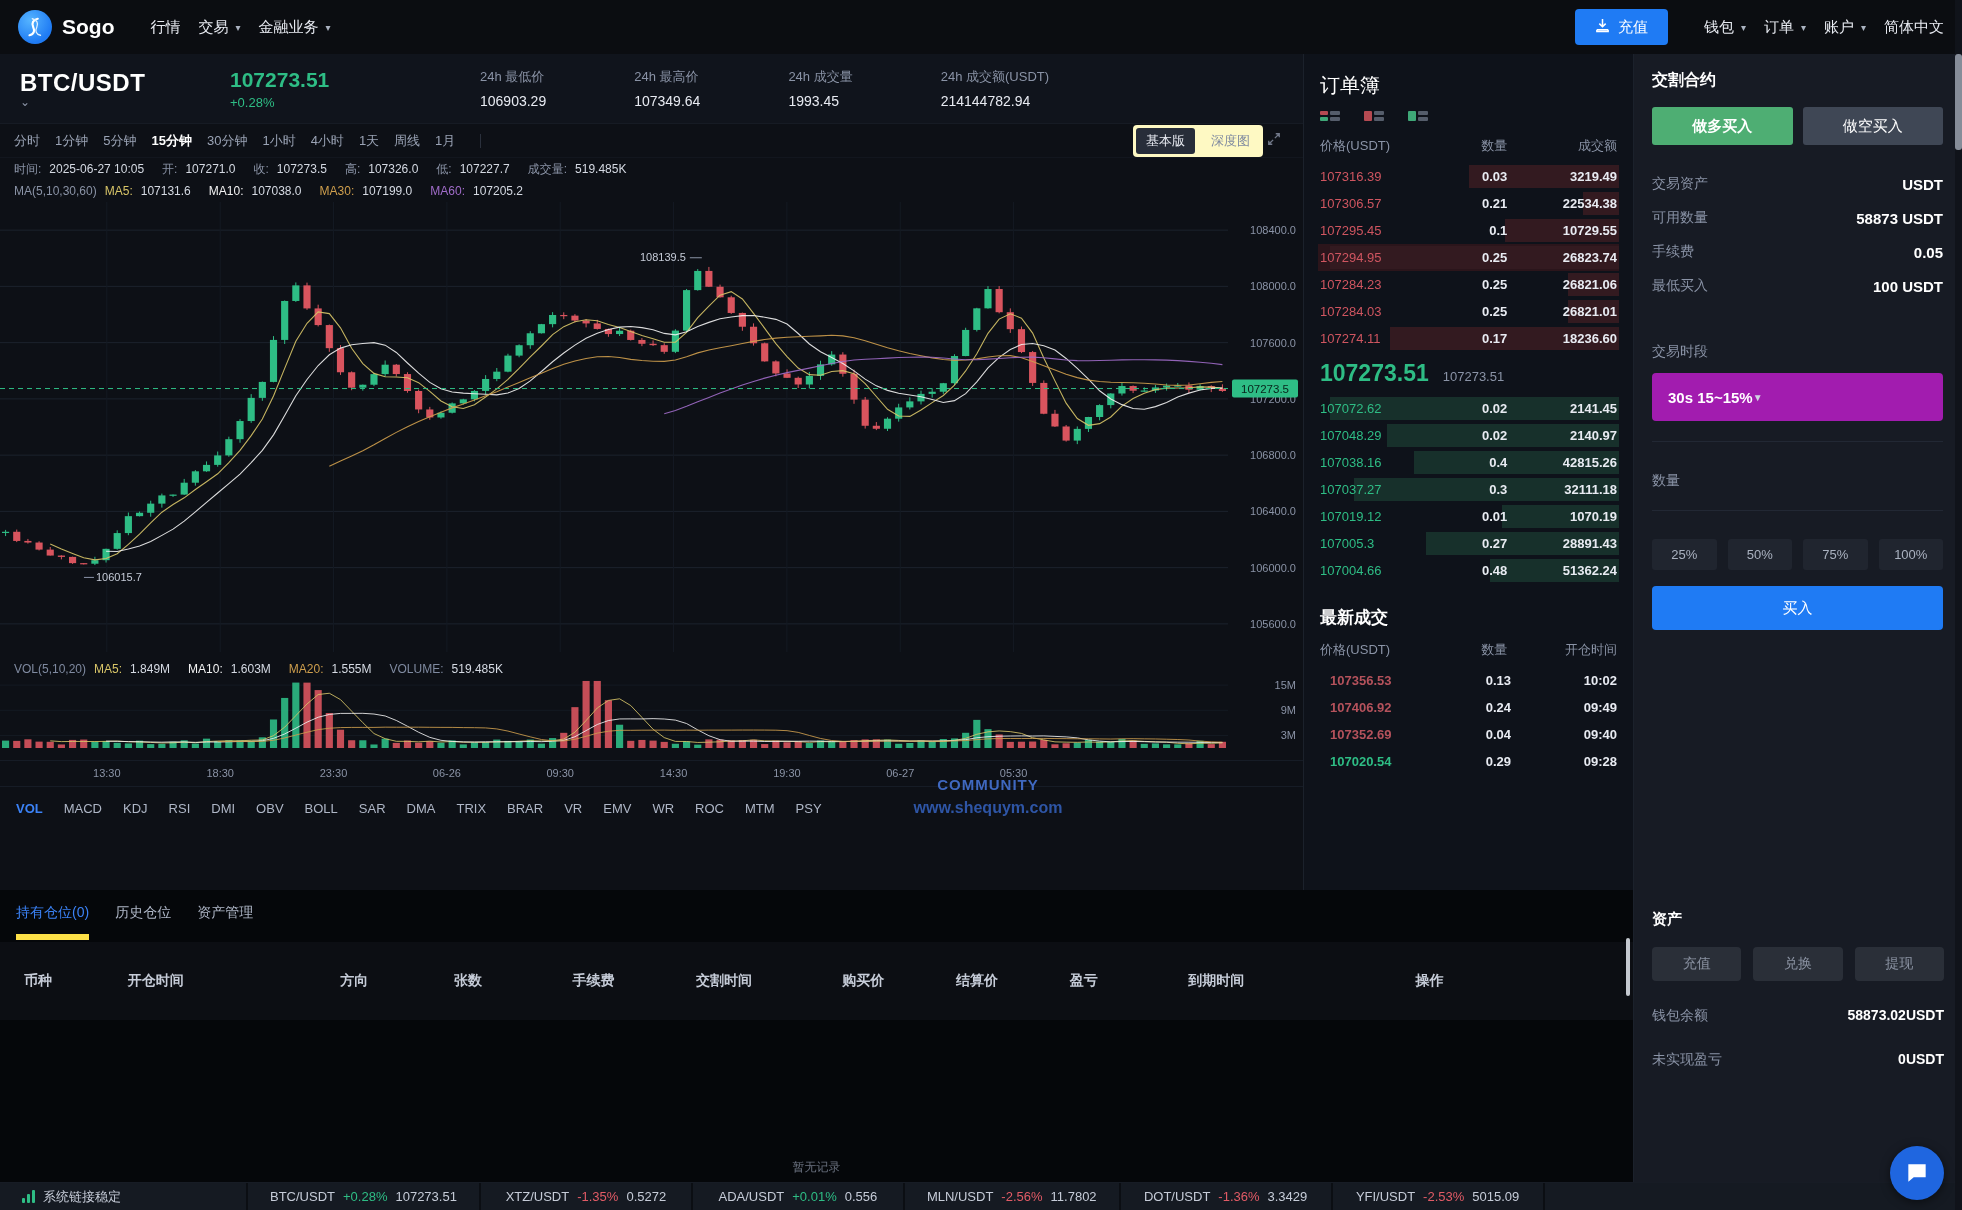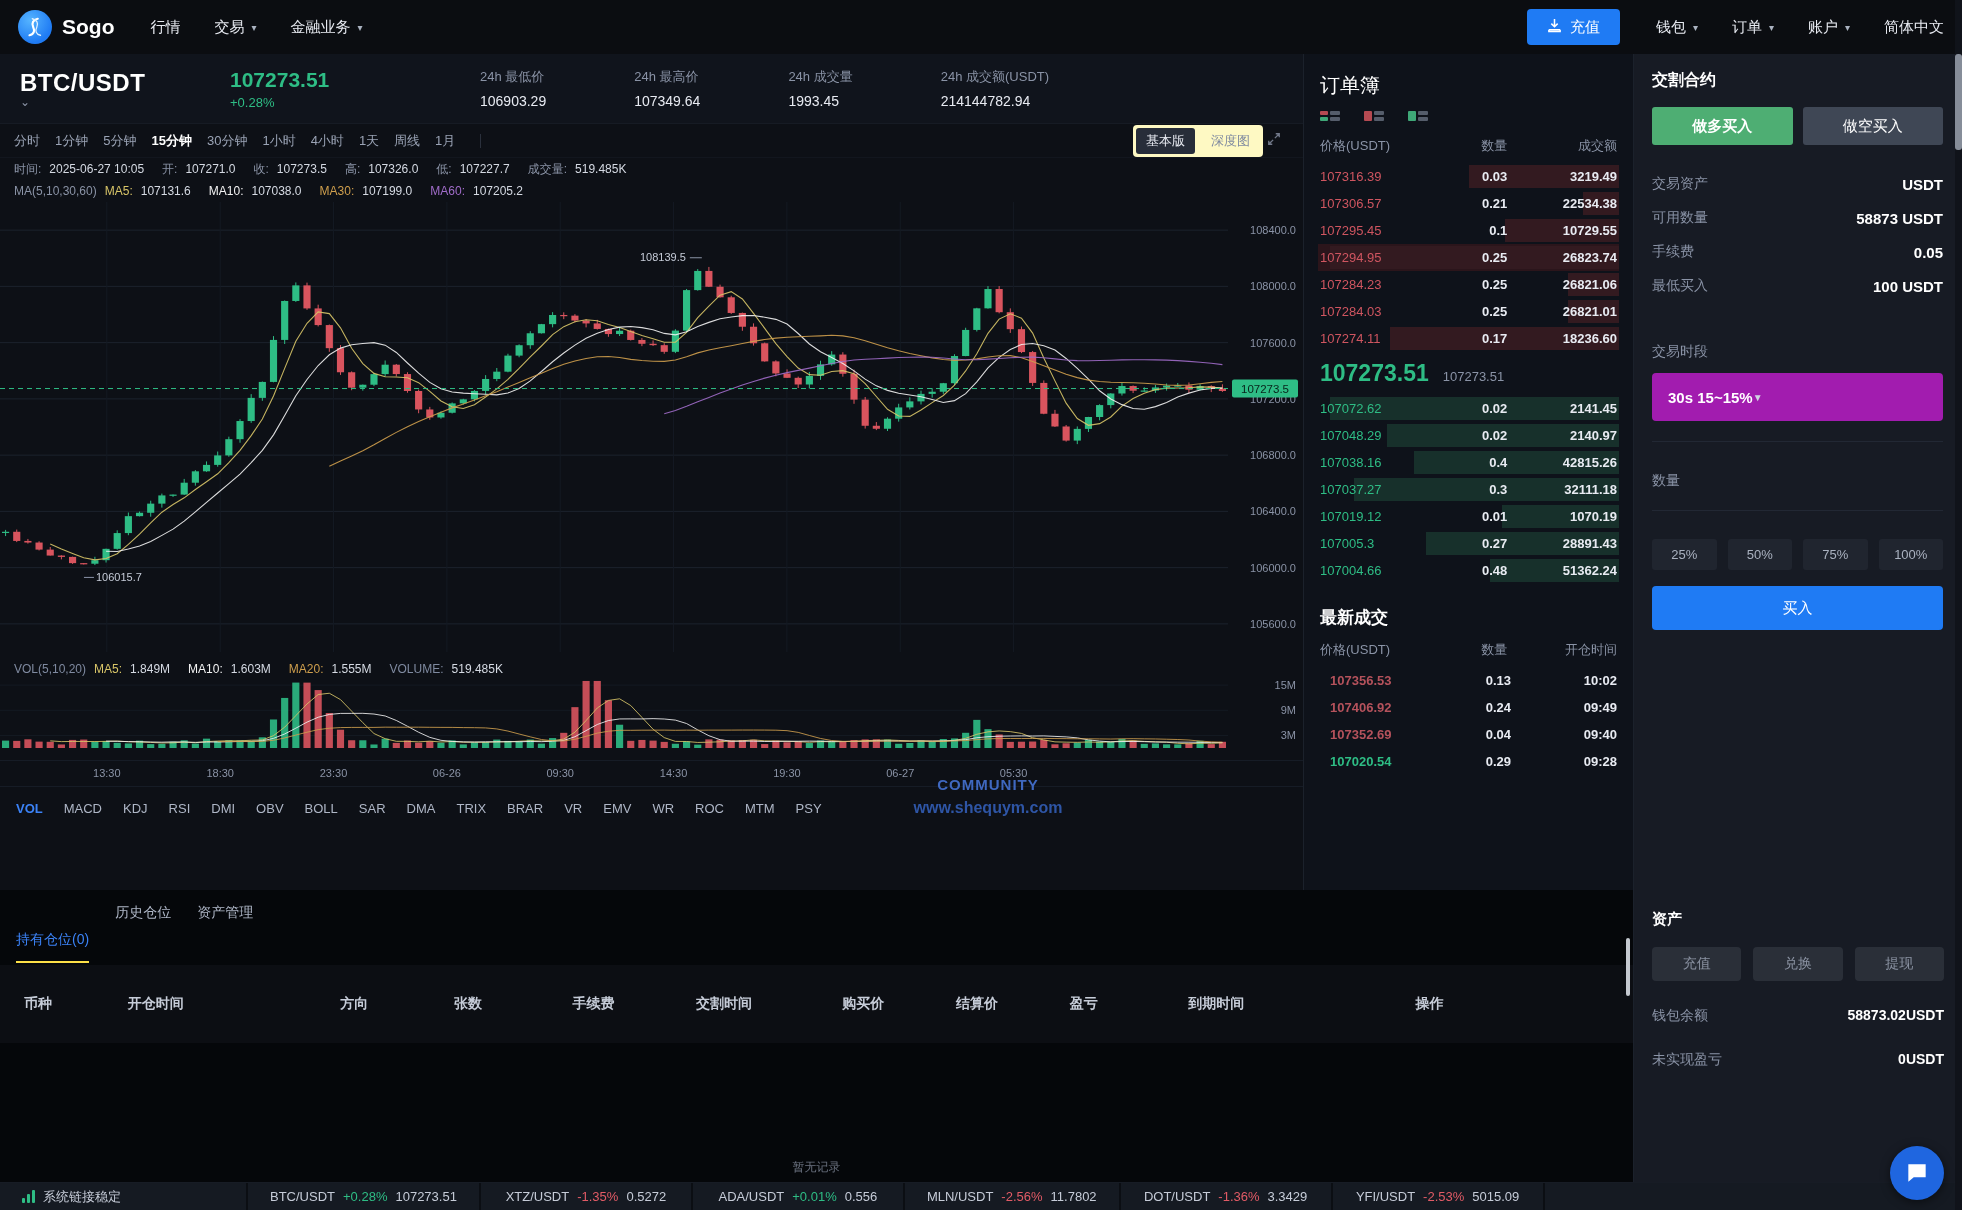--- a/index.html
+++ b/index.html
@@ -5,21 +5,21 @@
   * { margin:0; padding:0; box-sizing:border-box; }
   html,body { background:#000; }
   body { font-family:"Liberation Sans","DejaVu Sans",sans-serif; }
   .app { position:relative; width:1962px; height:1210px; background:#07090d; color:#d5dae3; overflow:hidden; }
 
   
   .navbar { display:flex; align-items:center; height:54px; background:#0b0d11; padding:0 18px; }
   .brand { display:flex; align-items:center; gap:10px; margin-right:36px; }
   .logo { width:34px; height:34px; border-radius:50%; background:radial-gradient(circle at 35% 30%, #55b4ff, #1f7bf4 70%); display:flex; align-items:center; justify-content:center; }
   .brand-name { font-size:21px; font-weight:bold; color:#fff; }
-  .nav-items { display:flex; gap:34px; align-items:center; }
+  .nav-items { display:flex; gap:18px; align-items:center; }
   .nav-item { color:#e8ebf2; font-size:15px; cursor:pointer; display:flex; gap:7px; align-items:center; }
   .caret { font-size:10px; color:#aab2c0; }
   .nav-right { margin-left:auto; display:flex; align-items:center; gap:36px; }
   .deposit-btn { background:#1f7bf4; color:#fff; font-size:15px; border:none; border-radius:4px; height:36px; padding:0 20px; display:flex; align-items:center; gap:8px; cursor:pointer; }
 
   
   .main { display:flex; height:836px; }
   .chart-col { width:1304px; position:relative; background:#0d1016; border-right:1px solid #1b212b; }
   .book-col { width:330px; background:#0e121a; border-right:1px solid #1b212b; padding:14px 14px 0 14px; }
   .trade-col { width:327px; background:#171b24; padding:16px 18px 0 18px; }
@@ -112,21 +112,21 @@
   .tp-input { width:100%; height:48px; background:#20252f; border:none; border-radius:4px; color:#fff; font-size:15px; font-weight:bold; padding:0 16px; font-family:inherit; }
   .pct-row { display:flex; gap:11px; margin:28px 0 0; }
   .pct-btn { flex:1; height:31px; background:#20252f; color:#aab2c0; border:none; border-radius:3px; font-size:13px; cursor:pointer; }
   .buy-btn { width:100%; height:44px; background:#1f7bf4; border:none; border-radius:4px; color:#fff; font-size:15px; cursor:pointer; margin-top:16px; }
 
   
   .bottom { display:flex; height:292px; }
   .positions { width:1634px; position:relative; background:#05070a; border-right:1px solid #1b212b; }
   .pos-tabs { display:flex; gap:26px; padding:14px 16px 0; }
   .pos-tab { font-size:14px; color:#aeb6c6; padding-bottom:12px; cursor:pointer; }
-  .pos-tab.active { color:#3b82f6; border-bottom:2px solid #fde047;margin-top:27px; }
+  .pos-tab.active { color:#3b82f6; border-bottom:6px solid #fde047; }
   .pos-table-head { display:flex; background:#0c0e13; height:78px; align-items:center; padding-left:24px; margin-top:2px; }
   .pos-th { font-size:14px; font-weight:bold; color:#c6ccd8; }
   .pos-empty { position:absolute; bottom:6px; left:0; right:0; text-align:center; font-size:12px; color:#6b7280; }
   .pos-scroll { position:absolute; right:3px; top:48px; width:4px; height:58px; background:#c5c9d0; border-radius:2px; }
   .assets { flex:1; background:#171b24; padding:20px 18px; }
   .as-title { font-size:15px; font-weight:bold; color:#fff; margin-bottom:18px; }
   .as-btns { display:flex; gap:12px; margin-bottom:26px; }
   .as-btn { flex:1; height:34px; background:#2a2f38; border:none; border-radius:4px; color:#8b93a3; font-size:14px; cursor:pointer; }
   .as-row { display:flex; justify-content:space-between; font-size:14px; margin-bottom:26px; }
   .as-row .lbl { color:#8a93a6; }

